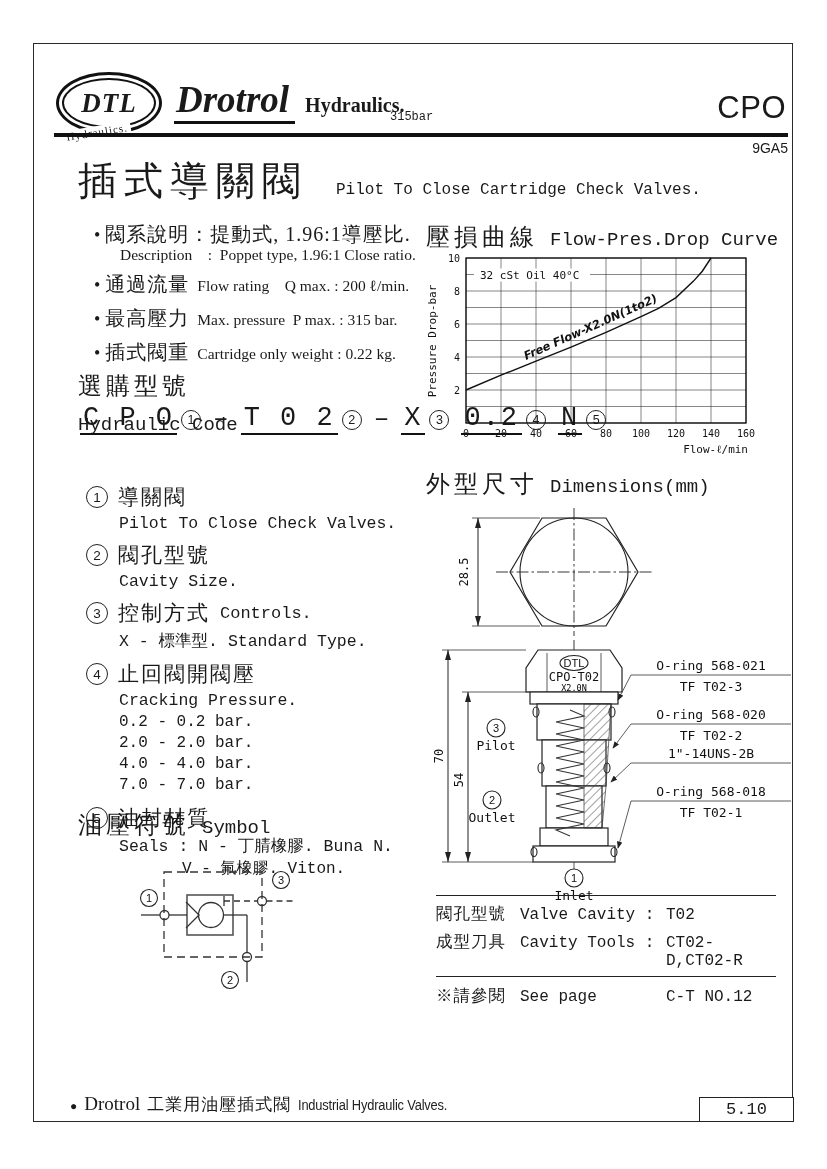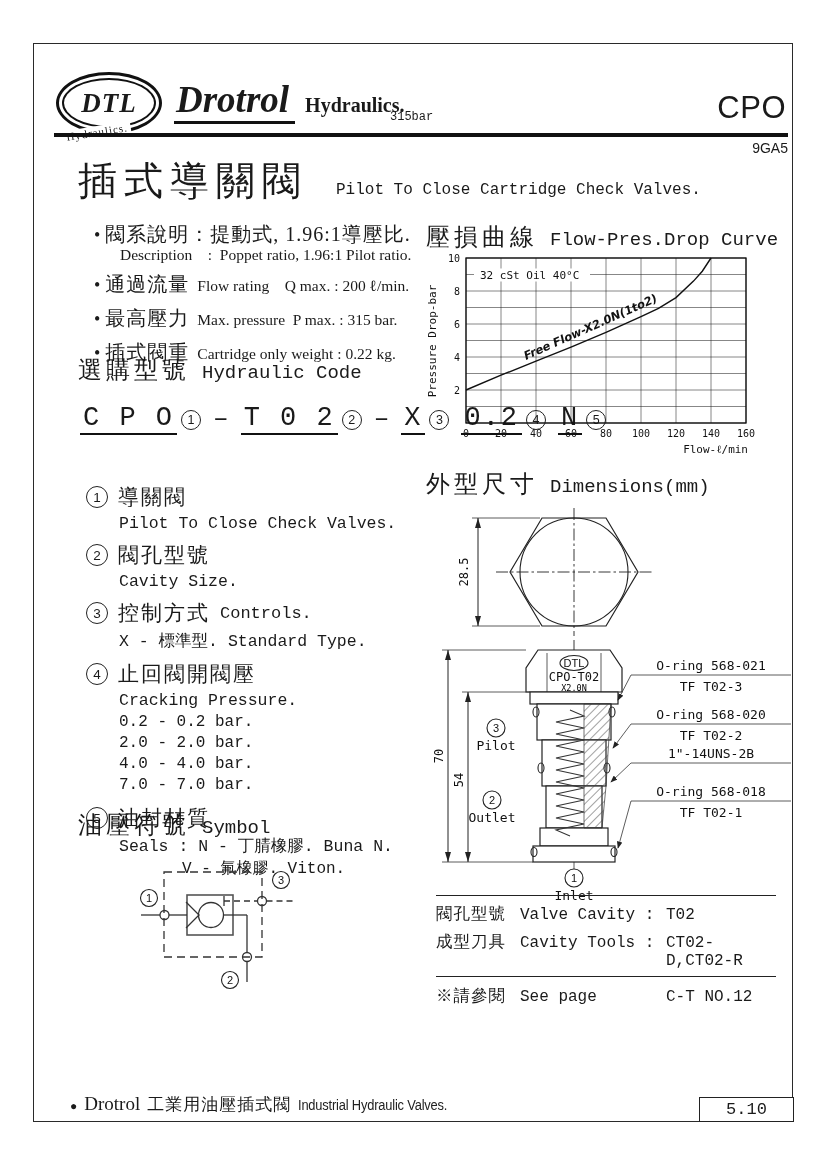--- a/index.html
+++ b/index.html
@@ -41,21 +41,21 @@
   .spec-zh { font-size:20px; letter-spacing:1px; }
   .spec-zh::before { content:"•"; font-size:18px; margin-right:4px; }
   .spec-row { display:flex; align-items:baseline; gap:8px; margin-bottom:7px; }
   .spec-en { font-size:15.5px; white-space:pre; }
   .spec-sub { font-size:15.5px; white-space:pre; margin:-2px 0 7px 26px; }
 
   
   .sechead { display:flex; align-items:baseline; gap:12px; }
   .sechead-zh { font-size:24px; letter-spacing:4px; }
   .sechead-en { font-family:"Liberation Mono",monospace; font-size:19px; }
-  .ordering-head { left:44px; top:310px; }
+  .ordering-head { left:44px; top:326px;flex-direction:column; }
   .codeline { left:46px; top:360px; display:flex; align-items:flex-start; gap:12px; }
   .seg { display:flex; flex-direction:row; align-items:center; gap:4px; }
   .seg-code { font-family:"Liberation Mono",monospace; font-size:27px; letter-spacing:2px;
               border-bottom:2px solid #111; padding:0 3px 1px; line-height:1.05; }
   .dash { font-size:26px; font-family:"Liberation Mono",monospace; line-height:1.2; }
   .circ { width:20px; height:20px; border:1.3px solid #222; border-radius:50%;
           display:inline-flex; align-items:center; justify-content:center;
           font-size:12.5px; font-family:"Liberation Sans",sans-serif; flex:none; }
 
   
@@ -135,21 +135,21 @@
   <div class="abs rule"></div>
   <div class="abs ga">9GA5</div>
 
   <div class="abs titlerow">
     <span class="title-zh">插式導關閥</span>
     <span class="title-en">Pilot To Close Cartridge Check Valves.</span>
   </div>
 
   <div class="abs specs">
     <div class="spec-zh">閥系說明：提動式, 1.96:1導壓比.</div>
-    <div class="spec-sub">Description    :  Poppet ratio, 1.96:1 Pilot ratio.</div>
+    <div class="spec-sub">Description    :  Poppet type, 1.96:1 Close ratio.</div>
     <div class="spec-row">
       <span class="spec-zh">通過流量</span>
       <span class="spec-en">Flow rating    Q max. : 200 ℓ/min.</span>
     </div>
     <div class="spec-row">
       <span class="spec-zh">最高壓力</span>
       <span class="spec-en">Max. pressure  P max. : 315 bar.</span>
     </div>
     <div class="spec-row">
       <span class="spec-zh">插式閥重</span>

